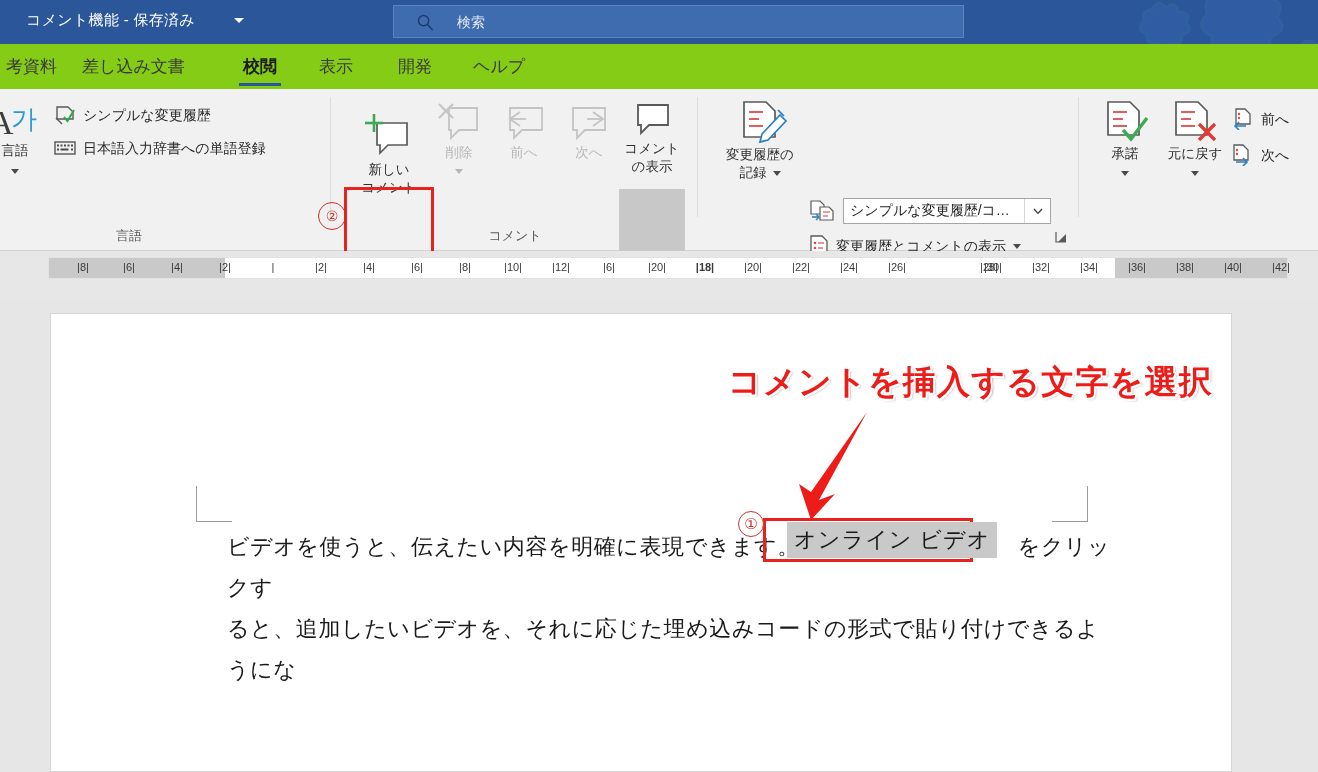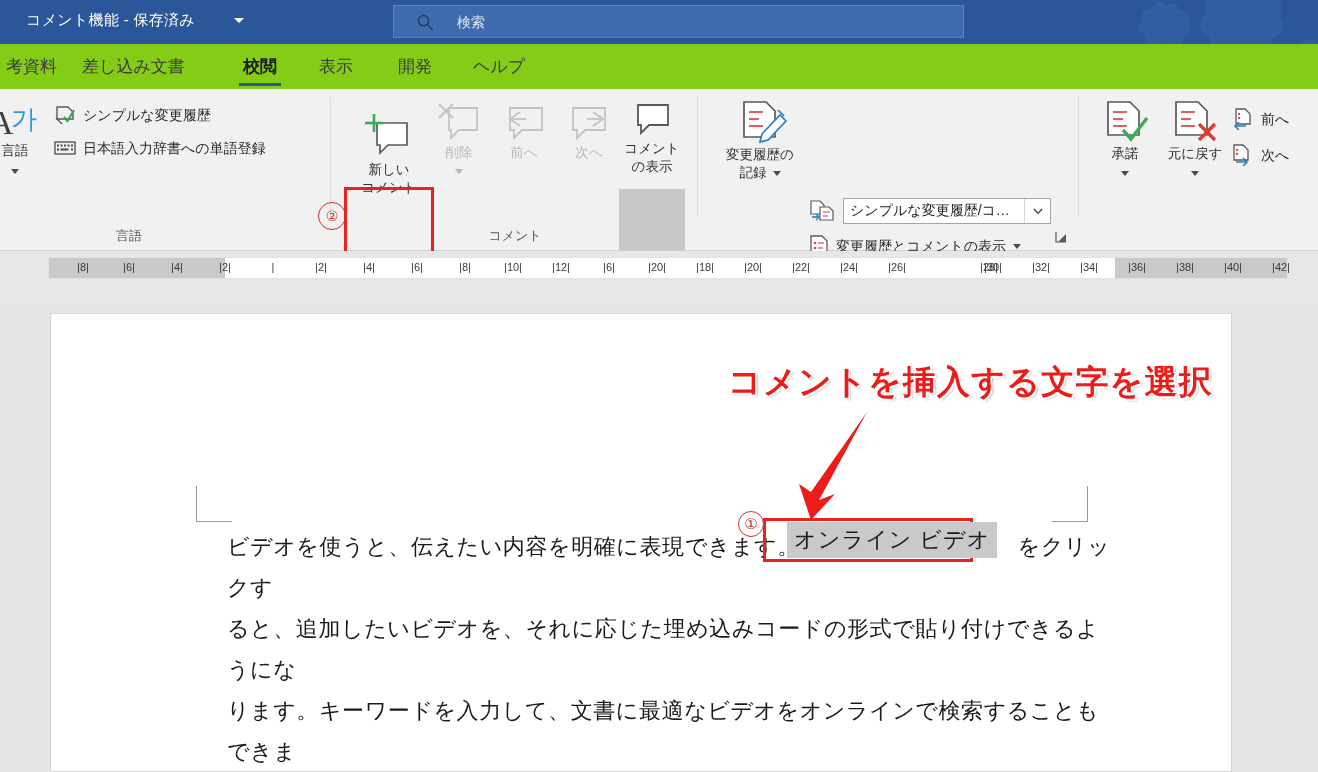--- a/index.html
+++ b/index.html
@@ -483,21 +483,21 @@
           <div class="rt" style="left: 176px;">|2|</div>
           <div class="rt" style="left: 224px;">|</div>
           <div class="rt" style="left: 272px;">|2|</div>
           <div class="rt" style="left: 320px;">|4|</div>
           <div class="rt" style="left: 368px;">|6|</div>
           <div class="rt" style="left: 416px;">|8|</div>
           <div class="rt" style="left: 464px;">|10|</div>
           <div class="rt" style="left: 512px;">|12|</div>
           <div class="rt" style="left: 560px;">|6|</div>
           <div class="rt" style="left: 608px;">|20|</div>
-          <div class="rt" style="left: 656px;">|18|</div>
+          <div class="rt" style="left: 656px; font-weight: bold;">|18|</div>
           <div class="rt" style="left: 704px;">|20|</div>
           <div class="rt" style="left: 752px;">|22|</div>
           <div class="rt" style="left: 800px;">|24|</div>
           <div class="rt" style="left: 848px;">|26|</div>
           <div class="rt" style="left: 896px; margin-left: 44px;">|28|</div>
           <div class="rt" style="left: 944px;">|30|</div>
           <div class="rt" style="left: 992px;">|32|</div>
           <div class="rt" style="left: 1040px;">|34|</div>
           <div class="rt" style="left: 1088px;">|36|</div>
           <div class="rt" style="left: 1136px;">|38|</div>
@@ -515,21 +515,20 @@
 
   <div class="docarea">
     <div class="page">
 
       <div class="margin-mark mm-tl"></div>
       <div class="margin-mark mm-tr"></div>
 
       <div class="bodytext">
         <p><span>ビデオを使うと、伝えたい内容を明確に表現できます。</span><span style="display:inline-block;width:212px;"></span><span> をクリックす</span></p>
         <p>ると、追加したいビデオを、それに応じた埋め込みコードの形式で貼り付けできるようにな</p>
-        <p>ります。キーワードを入力して、文書に最適なビデオをオンラインで検索することもできま</p>
 
       </div>
     </div>
 
     <div class="ann-text" style="top:62px;">コメントを挿入する文字を選択</div>
 
     <svg class="ann-arrow" style="top:110px;" width="110" height="120" viewBox="0 0 110 120">
       <path d="M92 4 L44 92 L60 86 L36 112 L24 76 L36 84 Z" fill="#ee1c18"></path>
     </svg>
 

